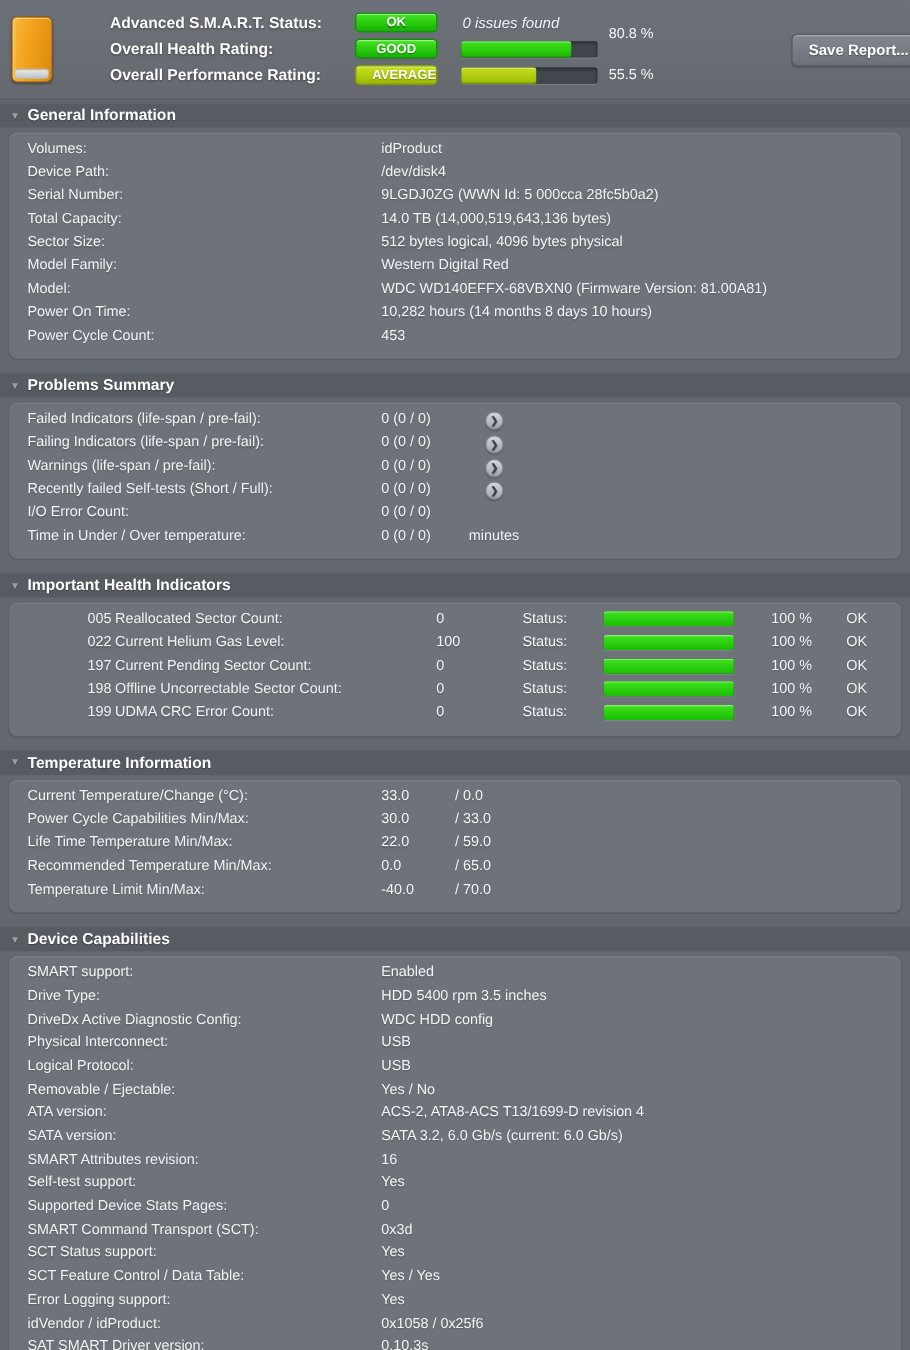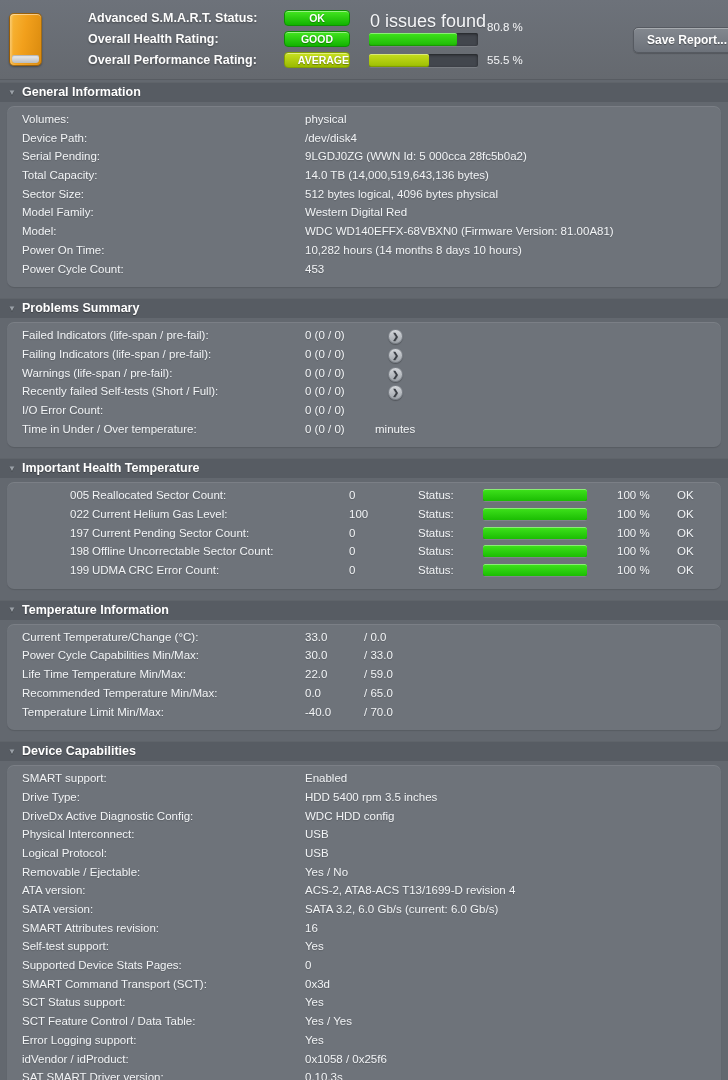--- a/index.html
+++ b/index.html
@@ -30,22 +30,22 @@
   .hdr-label { position:absolute; left:40px; height:17px; line-height:17px;
     font-size:12.5px; font-weight:bold; color:#fdfdfd;
     text-shadow:0 1px 2px rgba(0,0,0,.4); white-space:nowrap;margin-left:48px; }
   .badge { position:absolute; left:284px; width:66px; height:16px; line-height:15px;
     text-align:center; font-size:10.5px; font-weight:bold; color:#fff;
     border-radius:4px; text-shadow:0 1px 1px rgba(0,0,0,.35); }
   .badge-good { background:linear-gradient(#44e620,#12b300); border:1px solid #0d9103;
     box-shadow:inset 0 1px 0 rgba(255,255,255,.45); }
   .badge-average { background:linear-gradient(#c9e121,#9aba00); border:1px solid #84a004;
     box-shadow:inset 0 1px 0 rgba(255,255,255,.45);text-align:right; }
-  .issues-note { position:absolute; left:370px; top:11px; font-size:18px; color:#f5f6f8;
-    text-shadow:0 1px 1px rgba(0,0,0,.25); }
+  .issues-note { position:absolute; left:370px; top:11px; font-size:12px; color:#f5f6f8;
+    text-shadow:0 1px 1px rgba(0,0,0,.25);font-style:italic; }
   .bar-track { position:absolute; left:369px; width:109px; height:13px;
     background:#42464d; border-radius:2px;
     box-shadow:inset 0 1px 3px rgba(0,0,0,.55), 0 1px 0 rgba(255,255,255,.12); }
   .bar-fill { height:100%; border-radius:2px;
     box-shadow:inset 0 1px 0 rgba(255,255,255,.4), inset 0 -1px 1px rgba(0,0,0,.2); }
   .fill-green { background:linear-gradient(#3fe31c,#1db904); }
   .fill-yellowgreen { background:linear-gradient(#c6dd1d,#9cbe02); }
   .hdr-pct { position:absolute; left:487px; font-size:11.5px; color:#f4f5f7; height:13px; line-height:13px; }
   .save-btn { position:absolute; left:633px; top:27px; width:108px; height:26px;
     border-radius:5px; background:linear-gradient(#83888f,#6d727a);
@@ -127,28 +127,28 @@
   <div class="save-btn">Save Report...</div>
 </div>
 
 <div class="section-band first">
   <span class="disclosure">▼</span>
   <span class="section-title">General Information</span>
 </div>
 <div class="panel" id="general-rows">
     <div class="row">
       <span class="lbl">Volumes:</span>
-      <span class="val">physical</span>
+      <span class="val">idProduct</span>
     </div>
     <div class="row">
       <span class="lbl">Device Path:</span>
       <span class="val">/dev/disk4</span>
     </div>
     <div class="row">
-      <span class="lbl">Serial Pending:</span>
+      <span class="lbl">Serial Number:</span>
       <span class="val">9LGDJ0ZG (WWN Id: 5 000cca 28fc5b0a2)</span>
     </div>
     <div class="row">
       <span class="lbl">Total Capacity:</span>
       <span class="val">14.0 TB (14,000,519,643,136 bytes)</span>
     </div>
     <div class="row">
       <span class="lbl">Sector Size:</span>
       <span class="val">512 bytes logical, 4096 bytes physical</span>
     </div>
@@ -201,21 +201,21 @@
     </div>
     <div class="row">
       <span class="lbl">Time in Under / Over temperature:</span>
       <span class="p-val">0 (0 / 0)</span>
       <span class="p-suffix">minutes</span>
     </div>
   </div>
 
 <div class="section-band">
   <span class="disclosure">▼</span>
-  <span class="section-title">Important Health Temperature</span>
+  <span class="section-title">Important Health Indicators</span>
 </div>
 <div class="panel" id="health-rows">
     <div class="row">
       <span class="h-id">005</span>
       <span class="h-lbl">Reallocated Sector Count:</span>
       <span class="h-val">0</span>
       <span class="h-status-lbl">Status:</span>
       <span class="h-track">
         <span class="h-fill" style="display: block; width: 100%;"></span>
       </span>

